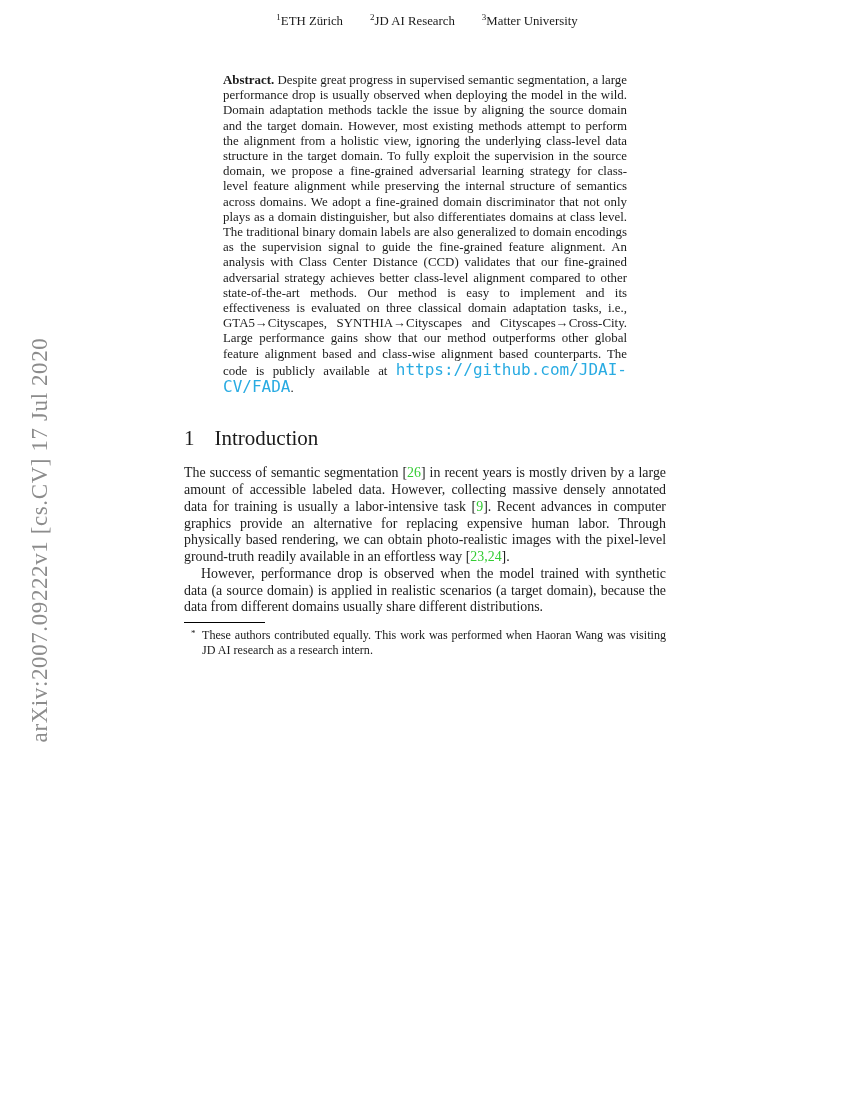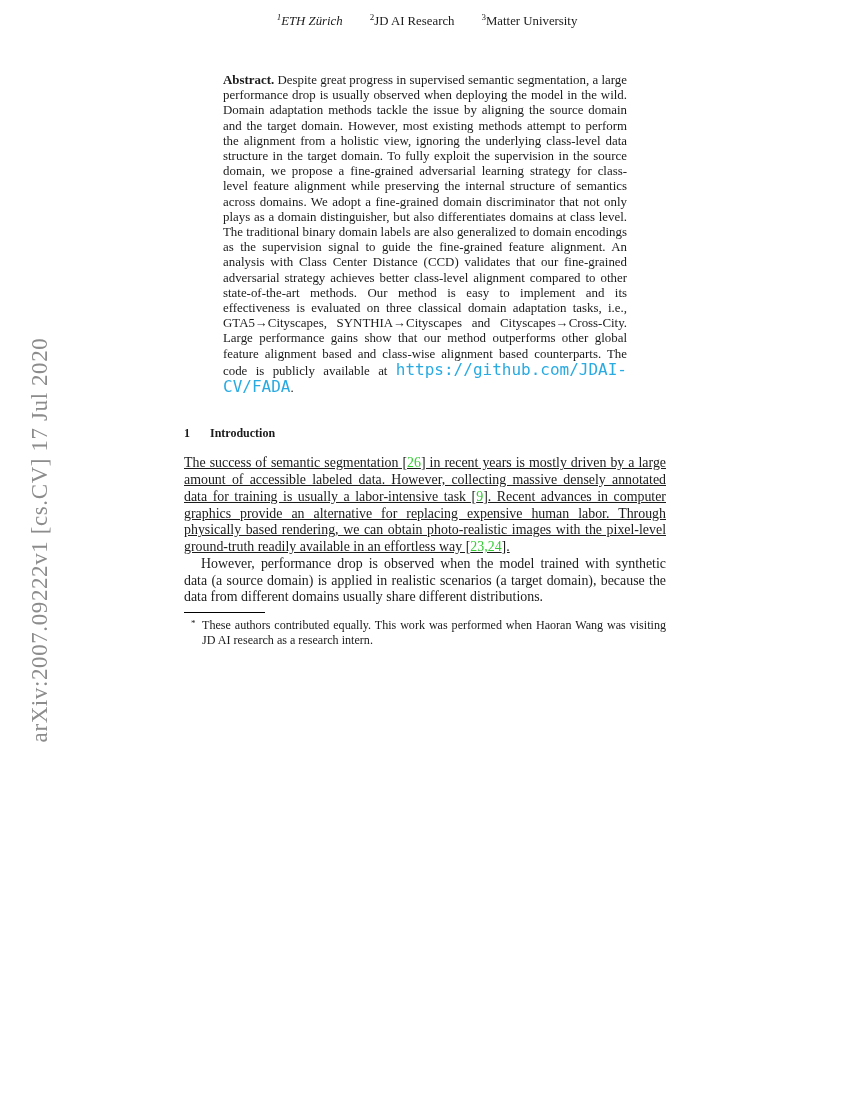--- a/index.html
+++ b/index.html
@@ -48,51 +48,51 @@
   .authors sup, .affiliations sup {
     font-size: 9px;
     line-height: 0;
   }
   .affiliations {
     margin-top: 14px;
     text-align: center;
     font-size: 12.8px;
   }
   .affil-item { margin-left: 27px; }
-  .affil-item:first-child { margin-left: 4px; font-style: italic; }
+  .affil-item:first-child { margin-left: 4px; }
   .abstract {
     margin: 44px auto 0 auto;
     width: 404px;
     text-align: justify;
     font-size: 12.9px;
     line-height: 15.2px;
   }
   .abstract-label { font-weight: bold; }
   .link {
     color: var(--link-cyan, #29abe2);
     font-family: "DejaVu Sans Mono", monospace;
     font-size: 16px;
     text-decoration: none;
   }
   .section-heading {
     margin-top: 30px;
-    font-size: 12px;
-    font-weight: bold;
+    font-size: 21px;
+    font-weight: normal;
   }
   .section-number {
     display: inline-block;
     margin-right: 20px;
   }
   .para {
     margin: 0;
     text-align: justify;
     font-size: 13.9px;
     line-height: 16.75px;
   }
-  .para-first { margin-top: 14px; text-decoration: underline; }
+  .para-first { margin-top: 14px; }
   .para-indent { text-indent: 17px; }
   .cite {
     color: var(--citation-green, #33cc33);
   }
   .footnote { margin-top: 6px; }
   .footnote-rule {
     width: 81px;
     height: 0;
     border-top: 1px solid #000000;
     margin-bottom: 5px;

